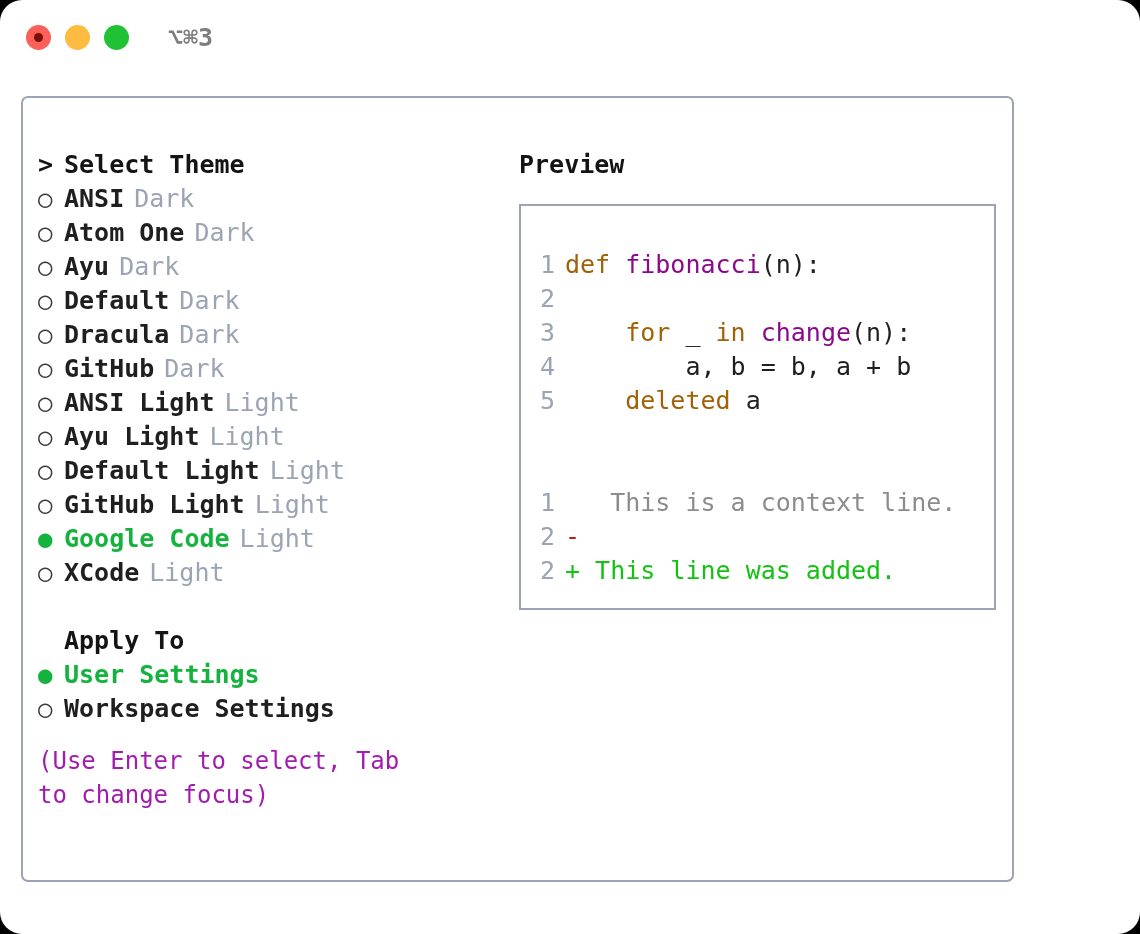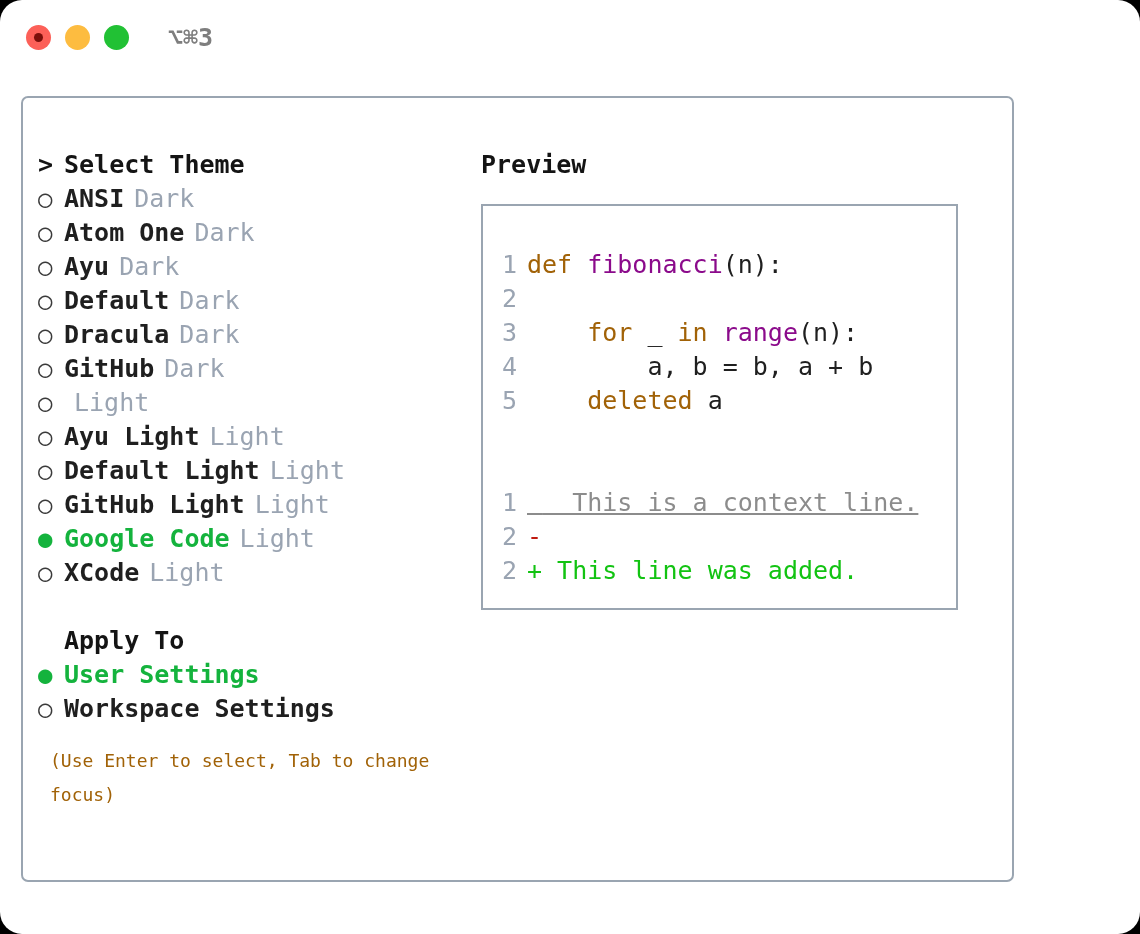--- a/index.html
+++ b/index.html
@@ -123,31 +123,30 @@
   .label { color: #1f1f1f; font-weight: bold; }
   .label.selected { color: #14b33d; }
   .label.headerlabel { font-weight: bold; color: #141414; }
   .tag {
     color: #9aa4b2;
     margin-left: 10px;
   }
   .spacer-row { height: 34px; }
   .hint {
     margin-top: 18px;
-    font-size: 18px;
+    font-size: 24px;
     line-height: 34px;
-    color: #a16207;
+    color: #a21caf;
     width: 400px;
     word-spacing: 0px;
-    margin-left: 12px;
   }
   
   .right-col {
     position: absolute;
-    left: 458px;
+    left: 496px;
     top: 50px;
     width: 490px;
   }
   .preview-title {
     font-size: 25px;
     line-height: 34px;
     font-weight: bold;
     color: #141414;
   }
   .preview-box {
@@ -172,21 +171,21 @@
     text-align: right;
     color: #9aa4b2;
     padding-right: 10px;
   }
   .codetext { color: #1f1f1f; }
   .tok-kw  { color: #a16207; text-align: center; }
   .tok-fn  { color: #8b0a8b; }
   .tok-num { color: #0b7b80; }
   .tok-pun { color: #1f1f1f; }
   .tok-id  { color: #1f1f1f; }
-  .diff-ctx { color: #8c8c8c; text-decoration: underline; }
+  .diff-ctx { color: #8c8c8c; }
   .diff-del { color: #c01b11; }
   .diff-add { color: #12c312; }
   .blank-line { height: 34px; }
 </style>
 </head>
 <body>
 
 <div class="window">
 
   <div class="titlebar">
@@ -239,20 +238,21 @@
         </div>
 
         <div class="row">
           <span class="bullet bullet-empty">○</span>
           <span class="label">GitHub</span>
           <span class="tag">Dark</span>
         </div>
 
         <div class="row">
           <span class="bullet bullet-empty">○</span>
+          <span class="label">ANSI Light</span>
           <span class="tag">Light</span>
         </div>
 
         <div class="row">
           <span class="bullet bullet-empty">○</span>
           <span class="label">Ayu Light</span>
           <span class="tag">Light</span>
         </div>
 
         <div class="row">
@@ -308,21 +308,21 @@
             <span class="lineno">1</span>
             <span class="codetext"><span class="tok-kw">def </span><span class="tok-fn">fibonacci</span><span class="tok-pun">(n):</span></span>
           </div>
 
           <div class="code-line">
             <span class="lineno">2</span>
           </div>
 
           <div class="code-line">
             <span class="lineno">3</span>
-            <span class="codetext"><span class="tok-id">    </span><span class="tok-kw">for</span><span class="tok-id"> _ </span><span class="tok-kw">in</span><span class="tok-id"> </span><span class="tok-fn">range</span><span class="tok-pun">(n):</span></span>
+            <span class="codetext"><span class="tok-id">    </span><span class="tok-kw">for</span><span class="tok-id"> _ </span><span class="tok-kw">in</span><span class="tok-id"> </span><span class="tok-fn">change</span><span class="tok-pun">(n):</span></span>
           </div>
 
           <div class="code-line">
             <span class="lineno">4</span>
             <span class="codetext"><span class="tok-id">        a, b = b, a + b</span></span>
           </div>
 
           <div class="code-line">
             <span class="lineno">5</span>
             <span class="codetext"><span class="tok-id">    </span><span class="tok-kw">deleted</span><span class="tok-id"> a</span></span>

